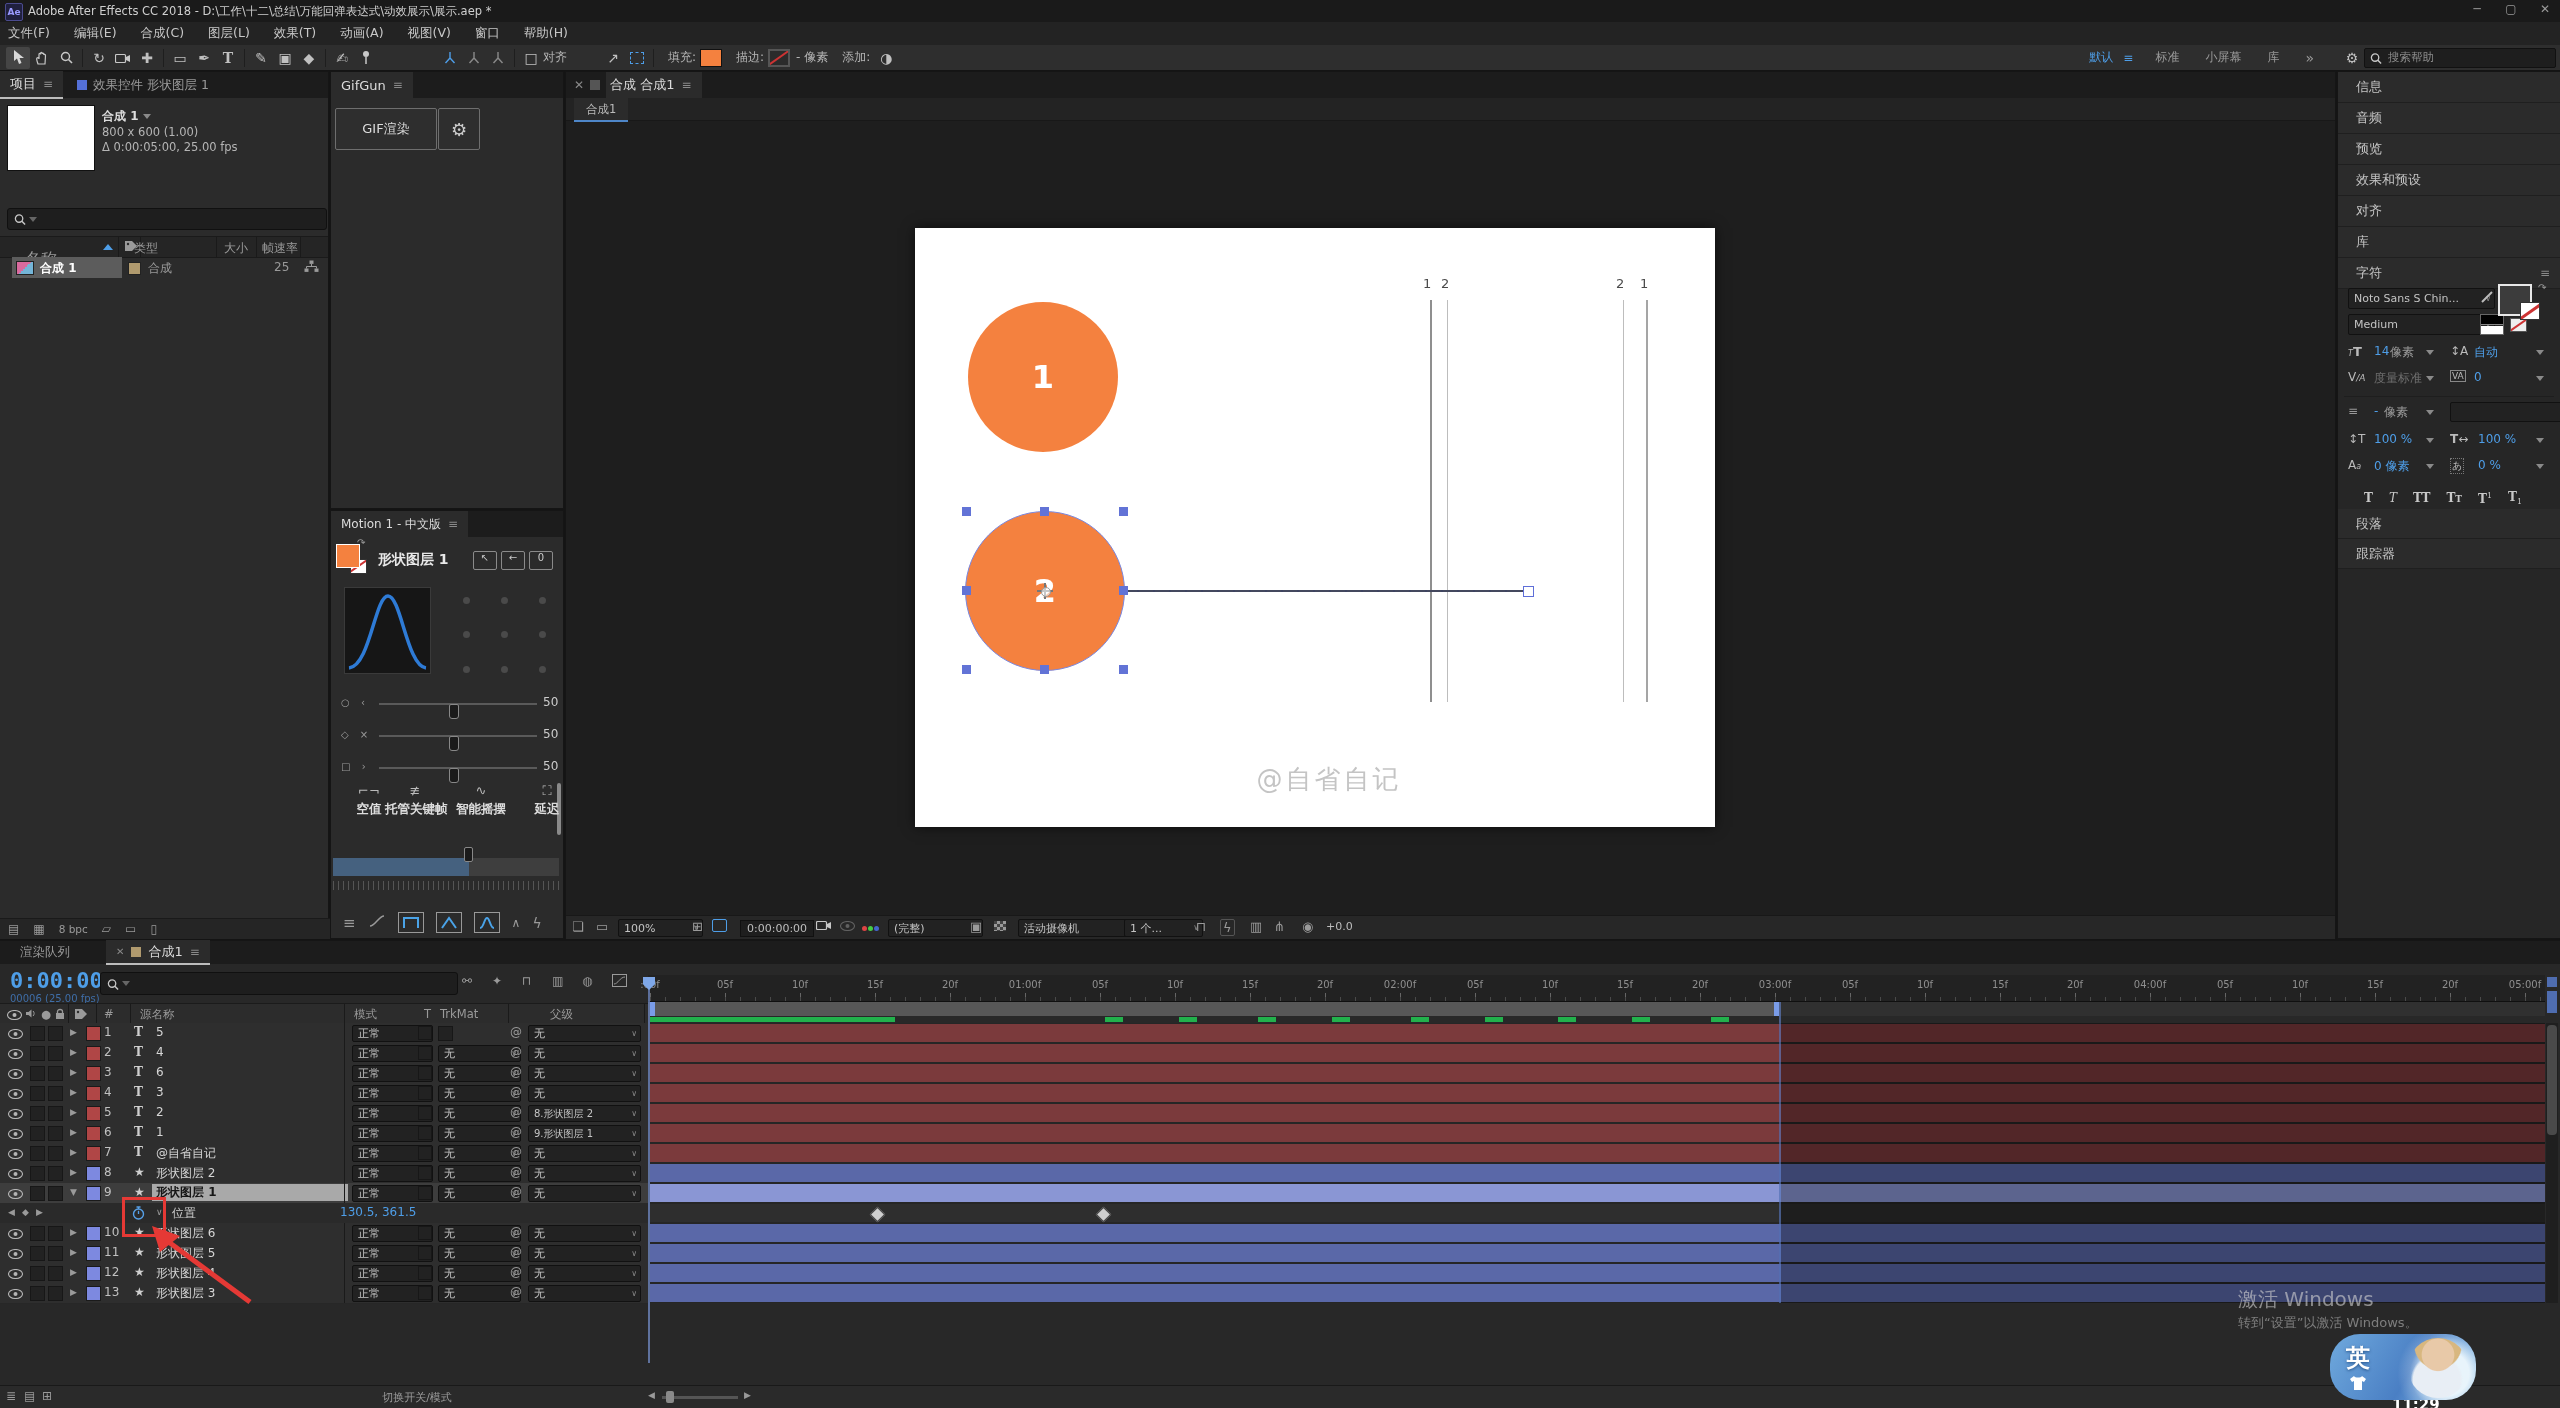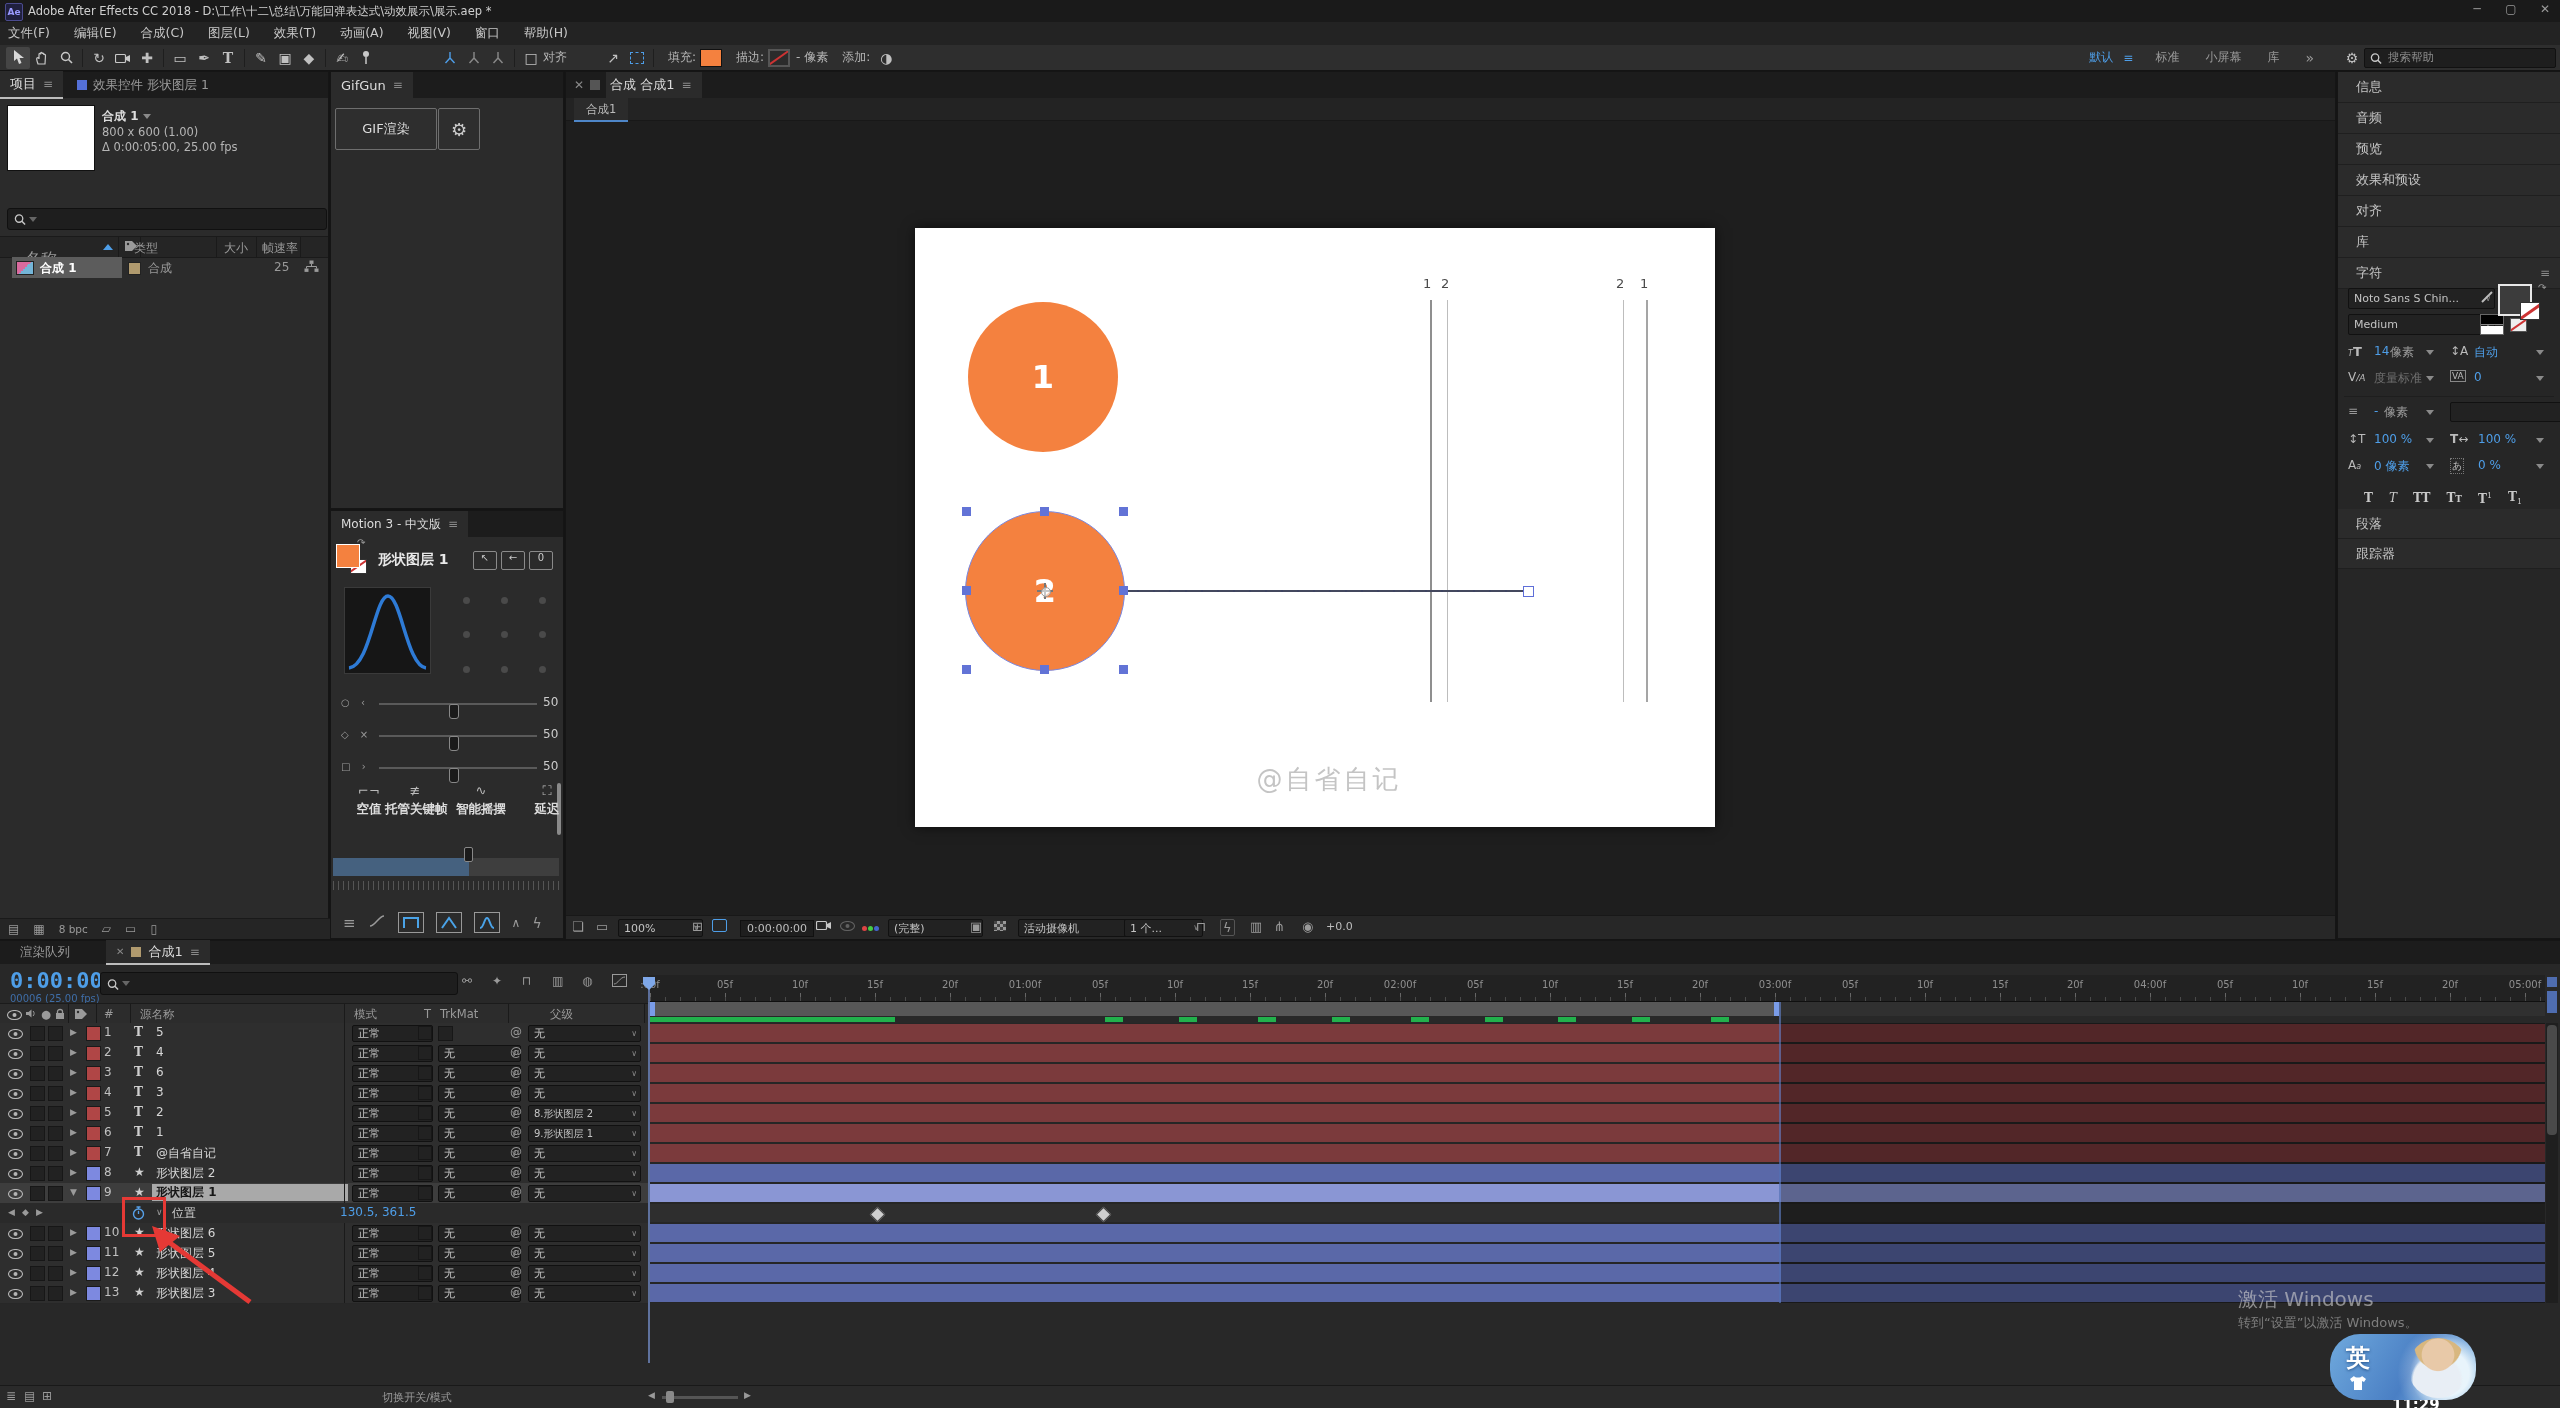--- a/index.html
+++ b/index.html
@@ -231,21 +231,21 @@
           <span class="ham">≡</span>
         </div>
       </div>
     <div class="ab" style="left:4px;top:36px;width:100px;height:40px;border:1px solid #6e6e6e;border-radius:2px;background:#2e2e2e;display:flex;align-items:center;justify-content:center;color:#ddd;font-size:13px">GIF渲染</div>
     <div class="ab" style="left:107px;top:36px;width:40px;height:40px;border:1px solid #6e6e6e;border-radius:2px;background:#2e2e2e;display:flex;align-items:center;justify-content:center;color:#ccc;font-size:18px">⚙</div>
   </div>
 
   <div class="panel" id="motion" style="left:331px;top:511px;width:232px;height:427px">
     <div class="tabbar">
         <div class="tabactive" style="font-size:12px">
-          <span>Motion 3 - 中文版</span>
+          <span>Motion 1 - 中文版</span>
           <span class="ham">≡</span>
         </div>
       </div>
     <div class="ab" style="left:5px;top:33px;width:22px;height:22px;background:#F4813F;border:1px solid #fff;z-index:2"></div>
     <div class="ab" style="left:19px;top:48px;width:15px;height:13px;background:#fff;border:1px solid #333;overflow:hidden;z-index:1">
       <i style="position:absolute;left:-3px;top:4px;width:24px;height:2px;background:#c33;transform:rotate(-35deg)"></i>
       </div>
     <div class="ab ic" style="left:26px;top:26px;font-size:10px">↷</div>
     <div class="ab" style="left:47px;top:40px;color:#e8e8e8;font-size:14px;font-weight:bold">形状图层 1</div>
     <div class="ab" style="left:142px;top:40px;width:22px;height:17px;border:1px solid #8a8a8a;border-radius:2px;color:#ccc;font-size:10px;text-align:center">↖</div>

